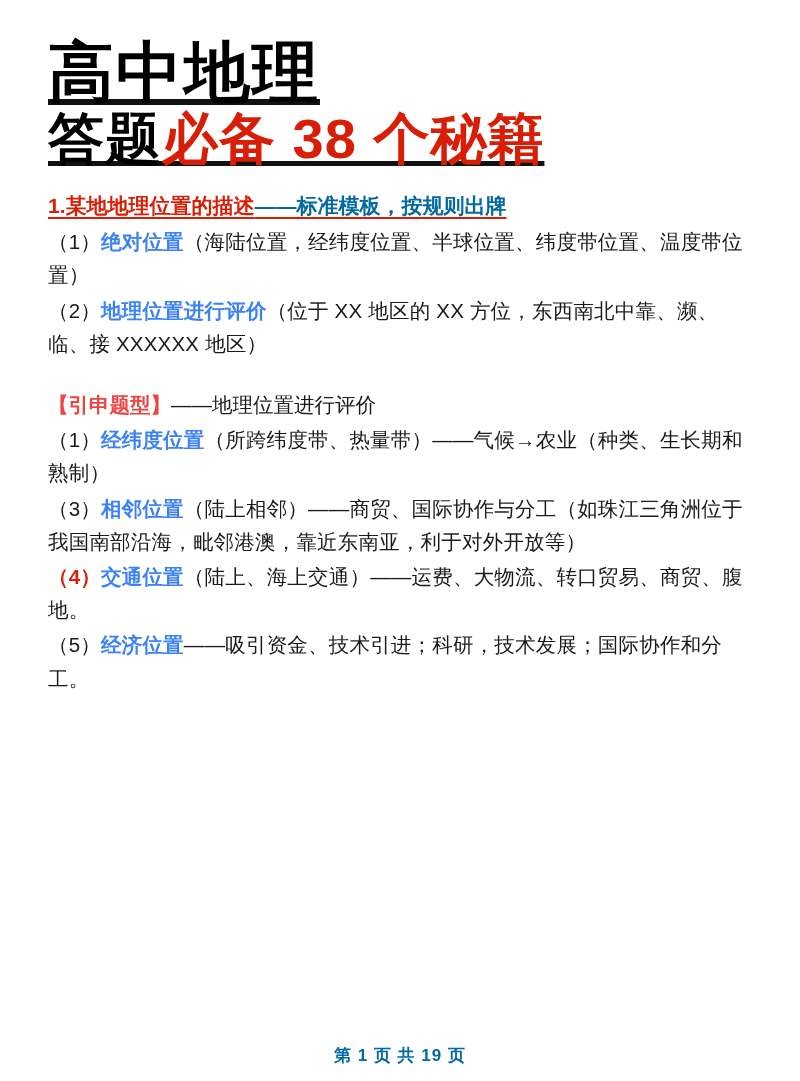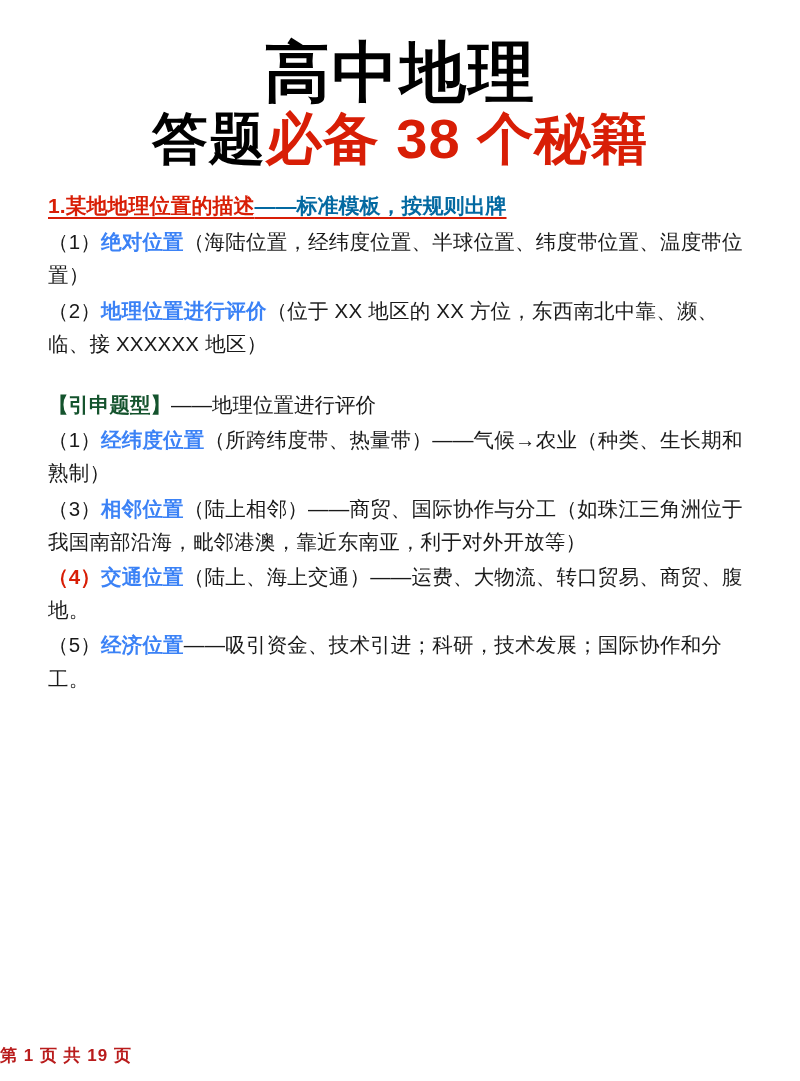--- a/index.html
+++ b/index.html
@@ -15,22 +15,22 @@
     overflow: hidden;
   }
   .page {
     position: relative;
     width: 800px;
     height: 1081px;
     box-sizing: border-box;
     padding: 30px 48px 0 48px;
   }
   .title-block {
-    text-align: center;
     margin-top: 8px;
+    text-decoration: underline;
   }
   .title-line1 {
     font-size: 66px;
     font-weight: bold;
     letter-spacing: 2px;
     line-height: 1.05;
     color: #000000;
   }
   .title-line2 {
     font-size: 56px;
@@ -76,31 +76,32 @@
   .spacer {
     height: 26px;
   }
   .derived {
     font-size: 20.5px;
     line-height: 1.62;
     margin: 0 0 2px 0;
     color: #1a1a1a;
   }
   .derived .kw {
-    color: #14532d;
+    color: #ef4444;
     font-weight: bold;
   }
   .footer {
     position: absolute;
     left: 0;
     right: 0;
     bottom: 14px;
+    text-align: center;
     font-size: 17px;
     font-weight: bold;
-    color: #b91c1c;
+    color: #0369a1;
     letter-spacing: 1px;
   }
 </style>
 </head>
 <body>
 
 <div class="page">
 
   <div class="title-block">
     <div class="title-line1">高中地理</div>

